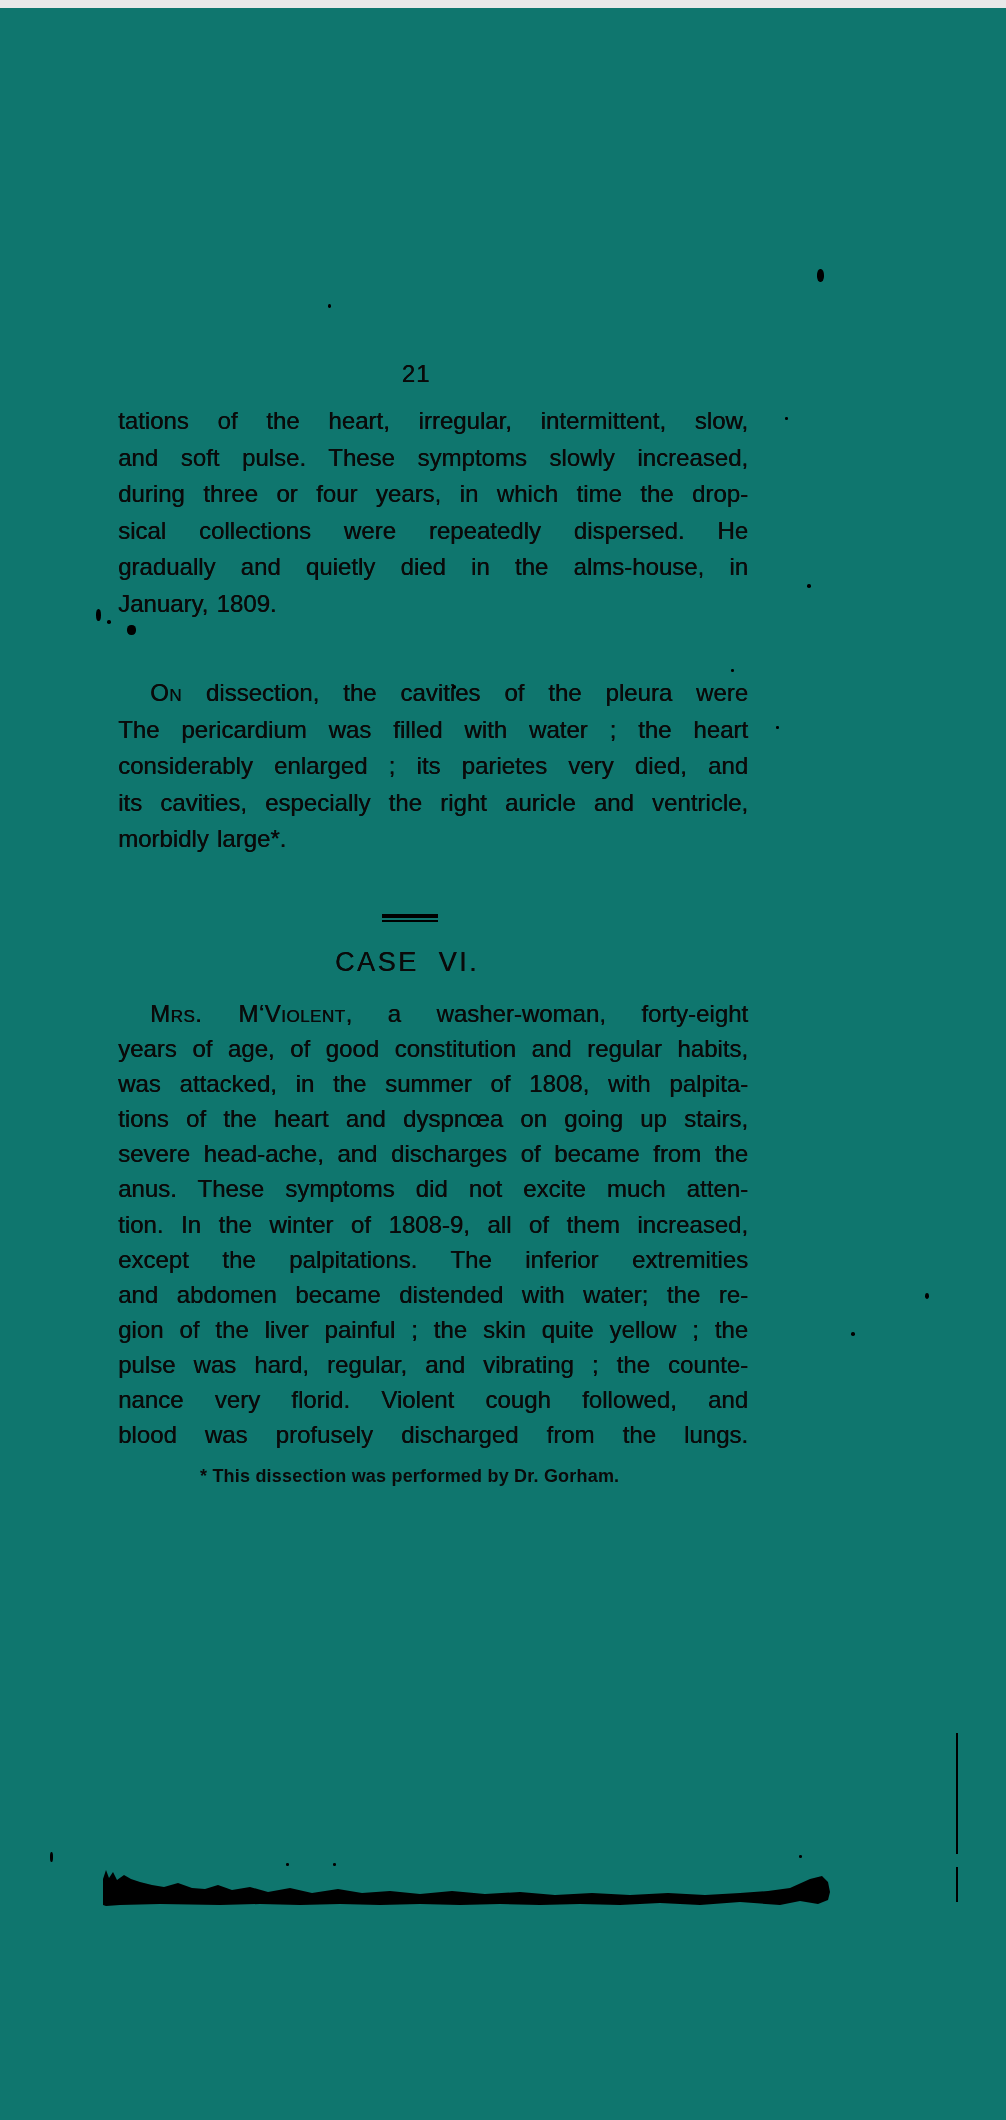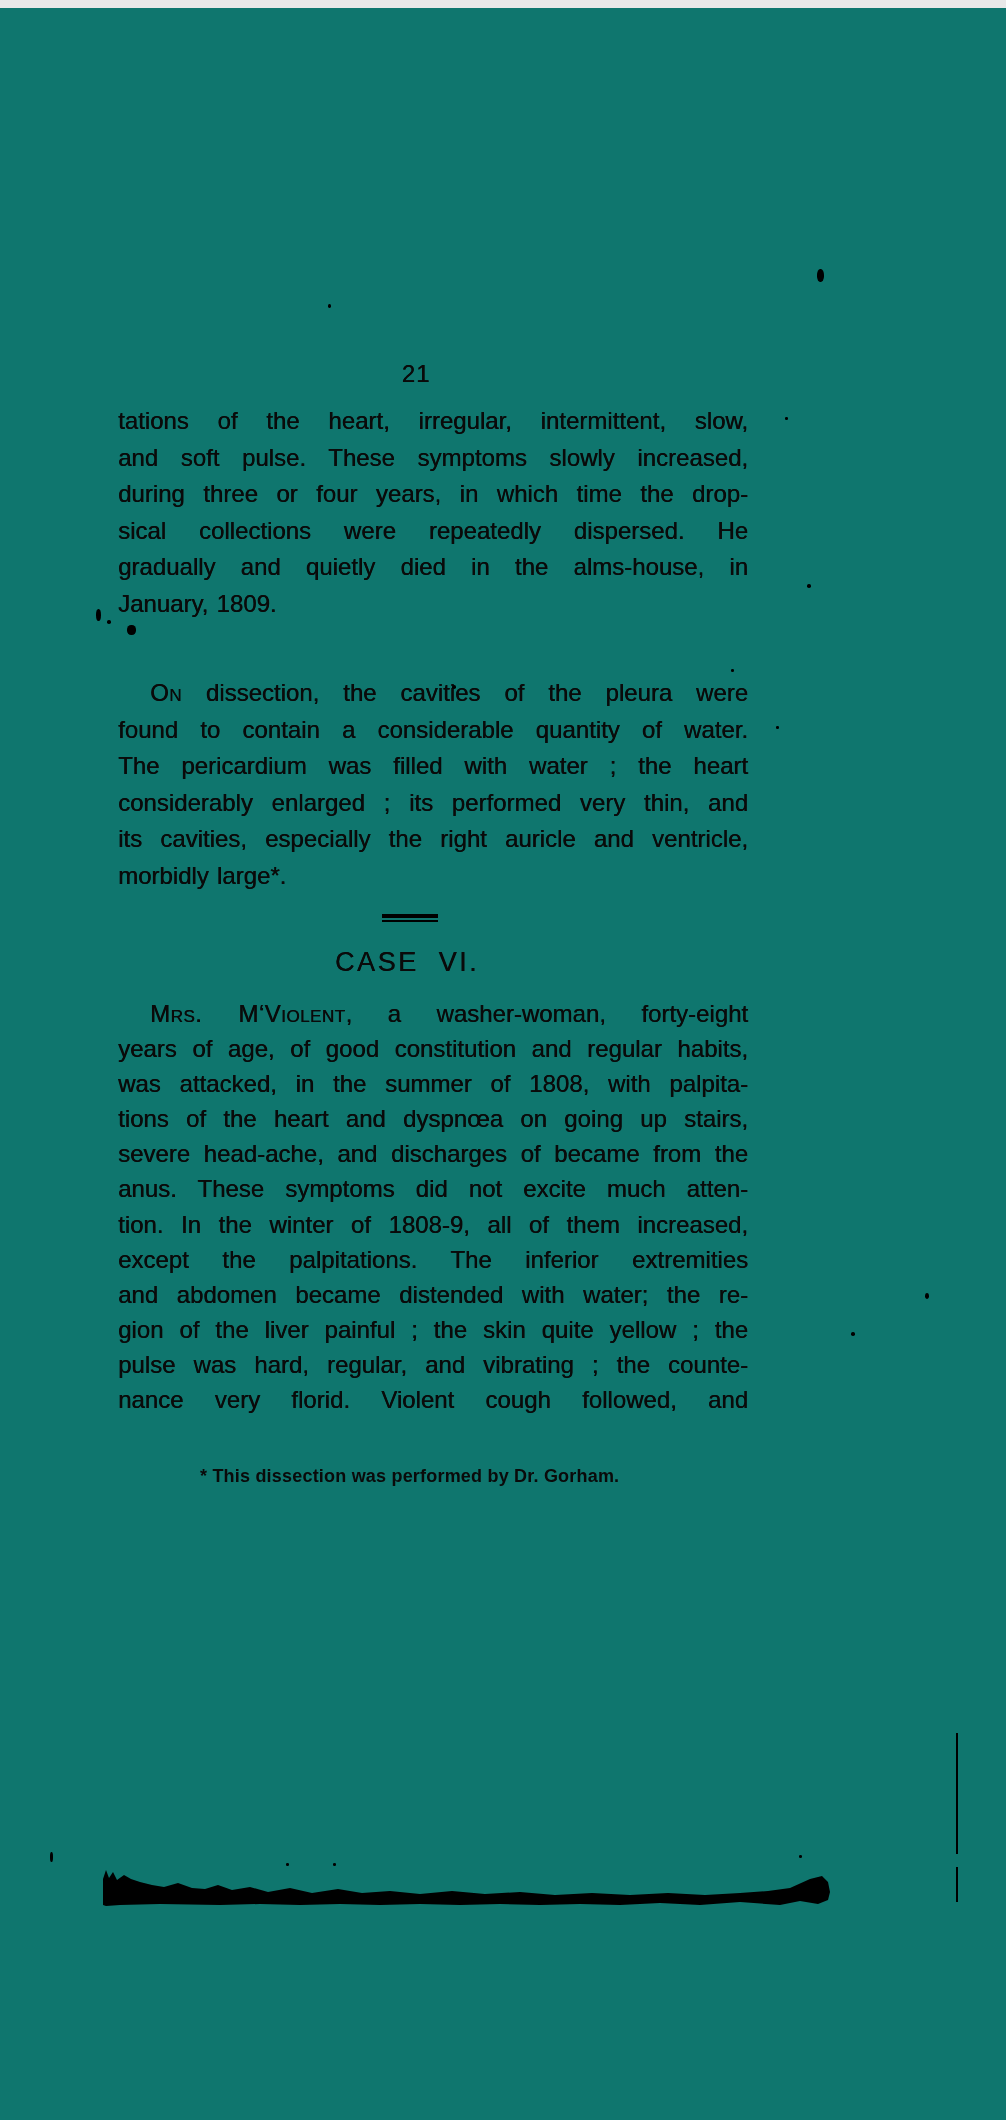--- a/index.html
+++ b/index.html
@@ -71,23 +71,22 @@
       <div class="line">and soft pulse.  These symptoms slowly increased,</div>
       <div class="line">during three or four years, in which time the drop-</div>
       <div class="line">sical collections were repeatedly dispersed.  He</div>
       <div class="line">gradually and quietly died in the alms-house, in</div>
       <div class="line plain">January, 1809.</div>
     </div>
 
 
   <div class="para para-2 inky" style="top:667px;">
       <div class="line indent"><span class="sc">On</span> dissection, the cavities of the pleura were</div>
-      <div class="line">found to contain a considerable quantity of water.</div>
       <div class="line">The pericardium was filled with water ; the heart</div>
-      <div class="line">considerably enlarged ; its performed very thin, and</div>
+      <div class="line">considerably enlarged ; its parietes very died, and</div>
       <div class="line">its cavities, especially the right auricle and ventricle,</div>
       <div class="line plain">morbidly large*.</div>
     </div>
 
   <div class="divider">
     <div class="bar-thick"></div>
     <div class="bar-thin"></div>
   </div>
 
   <div class="heading-case inky">CASE VI.</div>
@@ -98,20 +97,21 @@
       <div class="line">was attacked, in the summer of 1808, with palpita-</div>
       <div class="line">tions of the heart and dyspnœa on going up stairs,</div>
       <div class="line">severe head-ache, and discharges of became from the</div>
       <div class="line">anus.  These symptoms did not excite much atten-</div>
       <div class="line">tion.  In the winter of 1808-9, all of them increased,</div>
       <div class="line">except the palpitations.  The inferior extremities</div>
       <div class="line">and abdomen became distended with water; the re-</div>
       <div class="line">gion of the liver painful ; the skin quite yellow ; the</div>
       <div class="line">pulse was hard, regular, and vibrating ; the counte-</div>
       <div class="line">nance very florid.  Violent cough followed, and</div>
+      <div class="line">blood was profusely discharged from the lungs.</div>
     </div>
 
   <div class="footnote">* This dissection was performed by Dr. Gorham.</div>
 
   <div id="artifacts">
       <div class="speck" style="left: 328px; top: 296px; width: 3px; height: 4px;"></div>
       <div class="speck" style="left: 817px; top: 261px; width: 7px; height: 13px;"></div>
       <div class="speck" style="left: 785px; top: 409px; width: 3px; height: 3px;"></div>
       <div class="speck" style="left: 807px; top: 576px; width: 4px; height: 4px;"></div>
       <div class="speck" style="left: 96px; top: 601px; width: 5px; height: 12px;"></div>

